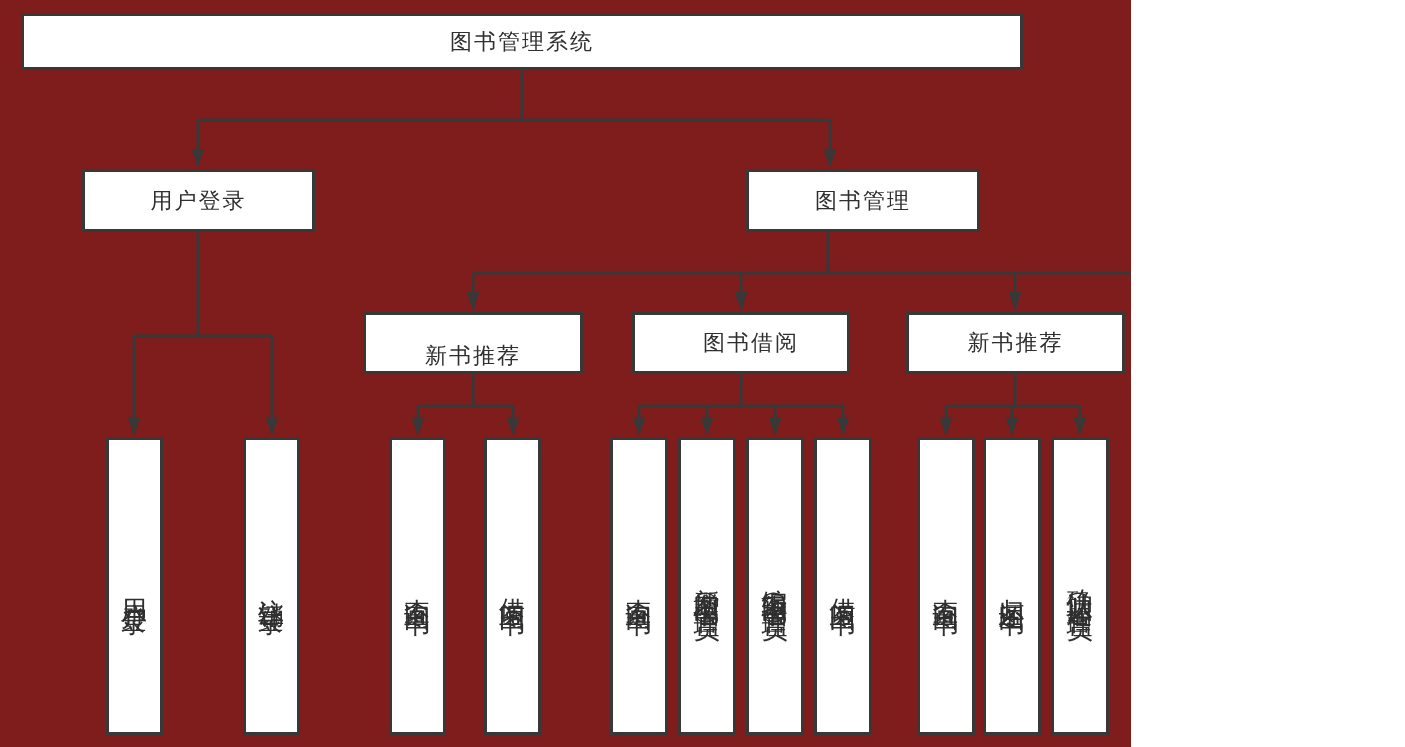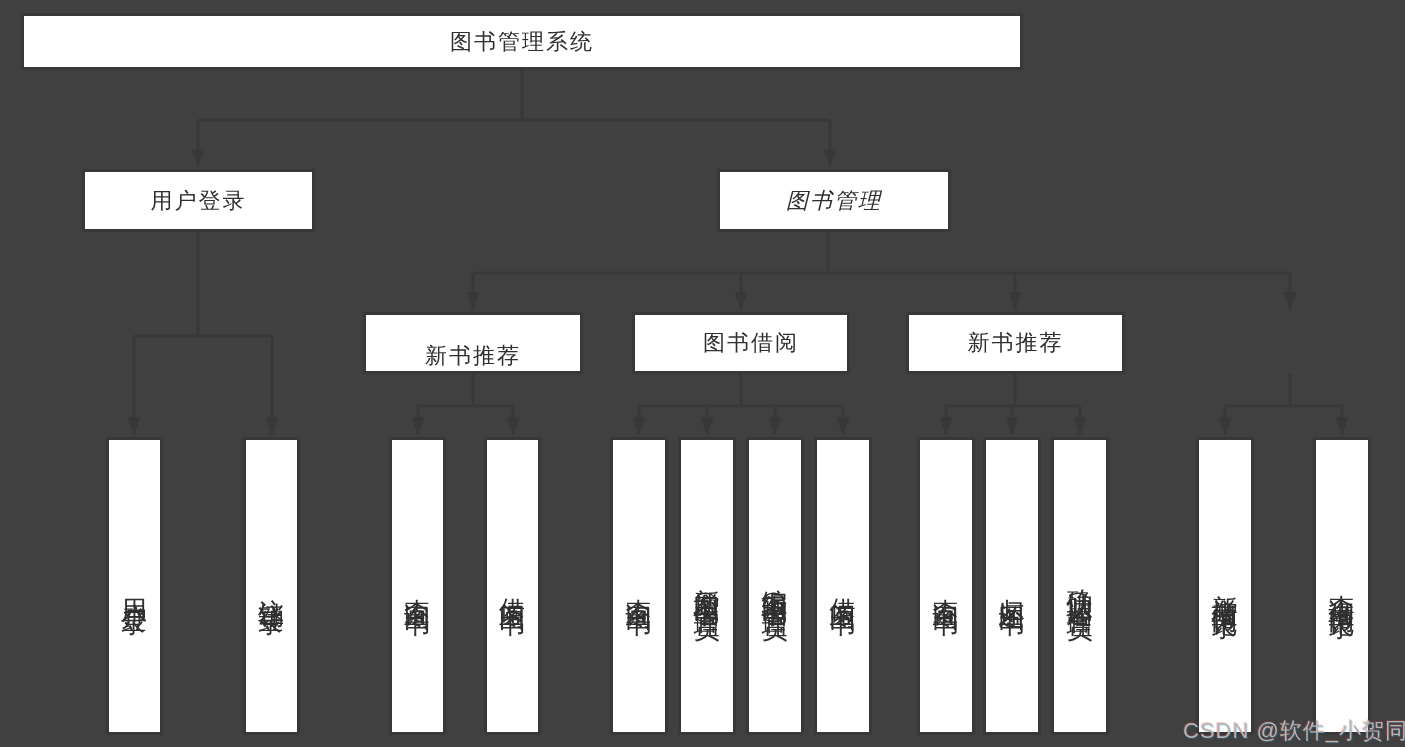--- a/index.html
+++ b/index.html
@@ -3,23 +3,23 @@
 <meta charset="utf-8">
 <style>
   html, body {
     margin: 0;
     padding: 0;
     background: #ffffff;
     font-family: "Liberation Sans", "DejaVu Sans", sans-serif;
   }
   #canvas {
     position: relative;
-    width: 1405px;
+    width: 1131px;
     height: 747px;
-    background: #404040;
+    background: #7f1d1d;
     overflow: hidden;
   }
   #connector-layer {
     position: absolute;
     left: 0;
     top: 0;
     width: 1405px;
     height: 747px;
   }
   .node {
@@ -111,21 +111,21 @@
     <line class="wire" x1="1342" y1="406" x2="1342" y2="434" marker-end="url(#arrow)"></line>
   </svg>
 
   <div class="node h-node" style="left:21px; top:13px; width:1002px; height:57px;">
     <span class="lbl">图书管理系统</span>
   </div>
 
   <div class="node h-node" style="left:82px; top:169px; width:233px; height:63px;">
     <span class="lbl">用户登录</span>
   </div>
-  <div class="node h-node" style="left:717px; top:169px; width:234px; height:63px;font-style:italic;">
+  <div class="node h-node" style="left:746px; top:169px; width:234px; height:63px;">
     <span class="lbl">图书管理</span>
   </div>
 
   <div class="node h-node" style="left:363px; top:312px; width:220px; height:62px;align-items:flex-end;">
     <span class="lbl">新书推荐</span>
   </div>
   <div class="node h-node" style="left:632px; top:312px; width:218px; height:62px;padding-left:20px;">
     <span class="lbl">图书借阅</span>
   </div>
   <div class="node h-node" style="left:906px; top:312px; width:219px; height:62px;">

